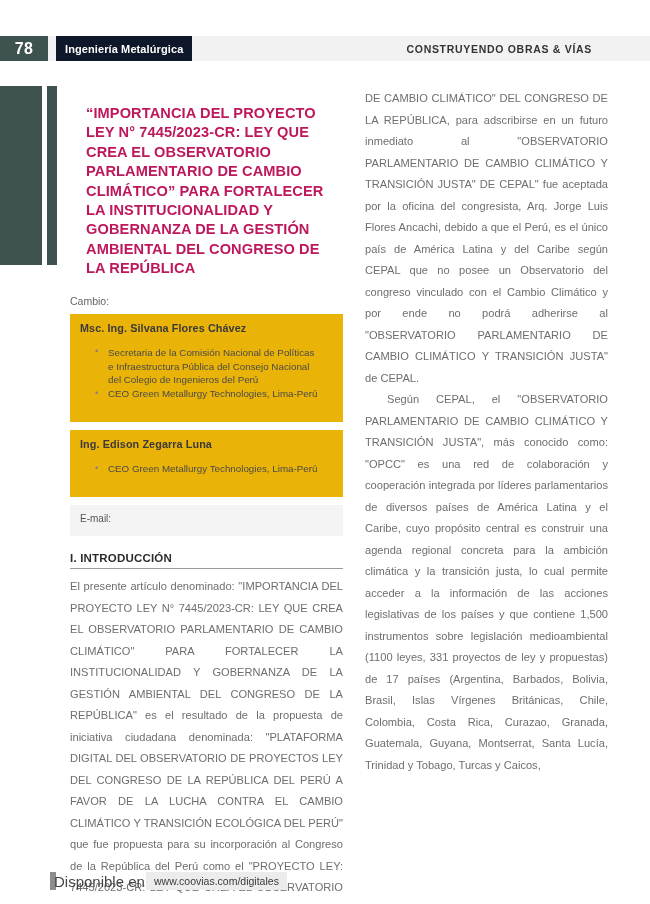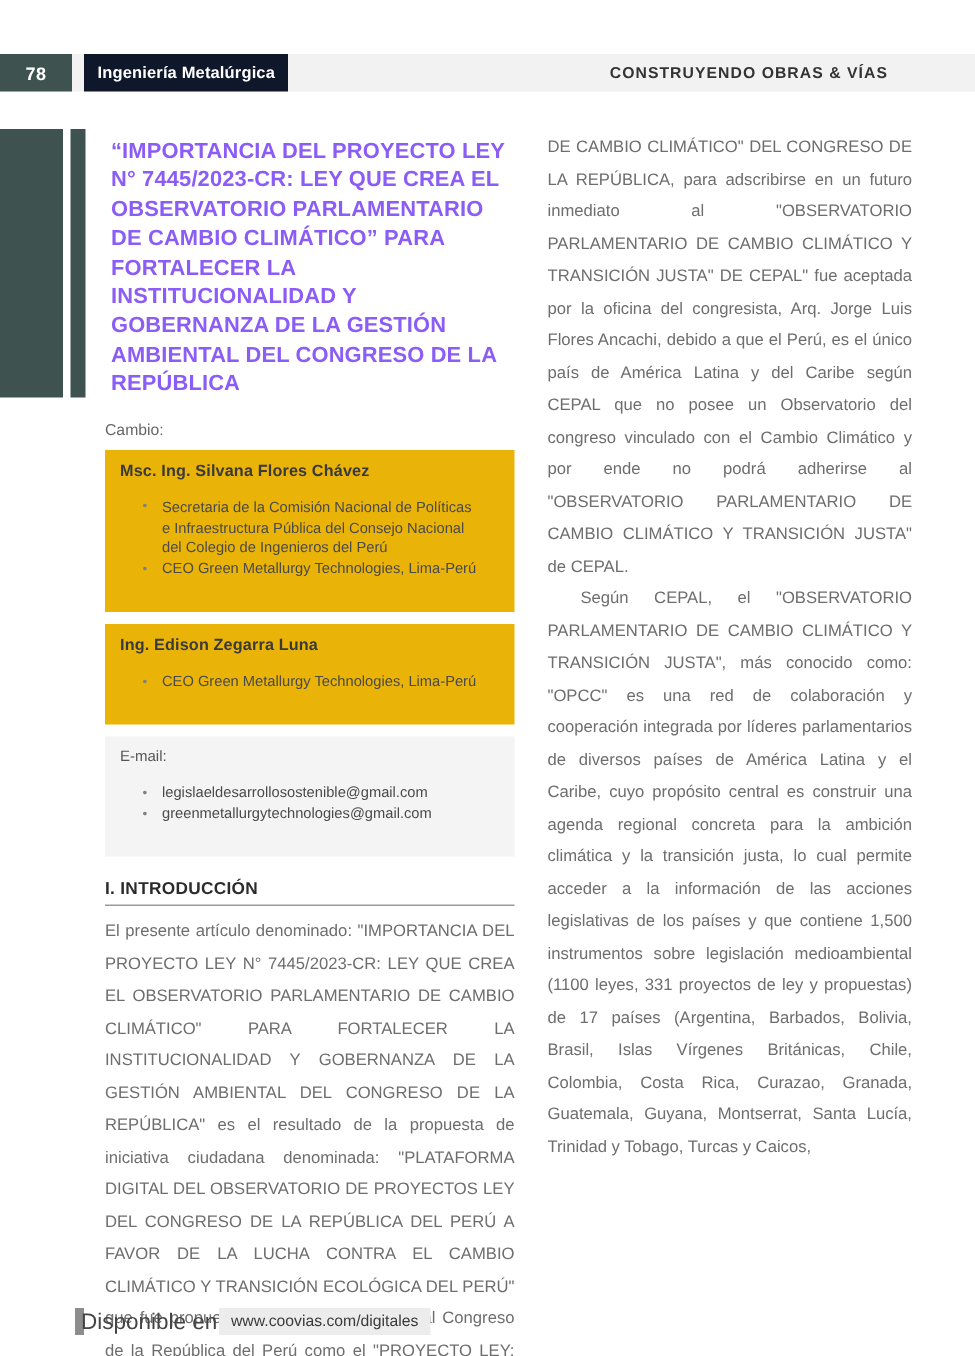--- a/index.html
+++ b/index.html
@@ -25,21 +25,21 @@
     background: #f2f2f2;
   }
   .page-number-box {
     position: absolute;
     left: 0;
     top: 0;
     width: 48px;
     height: 25px;
     background: #3e5350;
     color: #ffffff;
-    font-size: 12px;
+    font-size: 16px;
     font-weight: bold;
     display: flex;
     align-items: center;
     justify-content: center;
     letter-spacing: 0.3px;
   }
   .journal-box {
     position: absolute;
     left: 56px;
     top: 0;
@@ -93,22 +93,22 @@
   }
   .col-right {
     position: absolute;
     left: 365px;
     top: 88px;
     width: 243px;
   }
 
   
   .article-title {
-    margin: 4px;
-    color: #8b5cf6;
+    margin: 16px;
+    color: #be185d;
     font-size: 14.6px;
     font-weight: bold;
     line-height: 1.33;
     letter-spacing: 0.1px;
   }
 
   
   .author-label {
     margin-top: 14px;
     color: #666666;
@@ -249,24 +249,20 @@
 
   <div class="author-card">
     <div class="author-name">Ing. Edison Zegarra Luna</div>
     <ul class="author-list">
       <li>CEO Green Metallurgy Technologies, Lima-Perú</li>
     </ul>
   </div>
 
   <div class="email-card">
     <div class="email-label">E-mail:</div>
-    <ul class="author-list">
-      <li>legislaeldesarrollosostenible@gmail.com</li>
-      <li>greenmetallurgytechnologies@gmail.com</li>
-    </ul>
   </div>
 
   <div class="section-heading">I. INTRODUCCIÓN</div>
 
   <p class="body-par first">El presente artículo denominado: "IMPORTANCIA DEL PROYECTO LEY N° 7445/2023-CR: LEY QUE CREA EL OBSERVATORIO PARLAMENTARIO DE CAMBIO CLIMÁTICO" PARA FORTALECER LA INSTITUCIONALIDAD Y GOBERNANZA DE LA GESTIÓN AMBIENTAL DEL CONGRESO DE LA REPÚBLICA" es el resultado de la propuesta de iniciativa ciudadana denominada: "PLATAFORMA DIGITAL DEL OBSERVATORIO DE PROYECTOS LEY DEL CONGRESO DE LA REPÚBLICA DEL PERÚ A FAVOR DE LA LUCHA CONTRA EL CAMBIO CLIMÁTICO Y TRANSICIÓN ECOLÓGICA DEL PERÚ" que fue propuesta para su incorporación al Congreso de la República del Perú como el "PROYECTO LEY: 7445/2023-CR: LEY QUE CREA EL OBSERVATORIO PARLAMENTARIO</p>
 </div>
 
 <div class="col-right">
   <p class="body-par">DE CAMBIO CLIMÁTICO" DEL CONGRESO DE LA REPÚBLICA, para adscribirse en un futuro inmediato al "OBSERVATORIO PARLAMENTARIO DE CAMBIO CLIMÁTICO Y TRANSICIÓN JUSTA" DE CEPAL" fue aceptada por la oficina del congresista, Arq. Jorge Luis Flores Ancachi, debido a que el Perú, es el único país de América Latina y del Caribe según CEPAL que no posee un Observatorio del congreso vinculado con el Cambio Climático y por ende no podrá adherirse al "OBSERVATORIO PARLAMENTARIO DE CAMBIO CLIMÁTICO Y TRANSICIÓN JUSTA" de CEPAL.</p>
   <p class="body-par indent">Según CEPAL, el "OBSERVATORIO PARLAMENTARIO DE CAMBIO CLIMÁTICO Y TRANSICIÓN JUSTA", más conocido como: "OPCC" es una red de colaboración y cooperación integrada por líderes parlamentarios de diversos países de América Latina y el Caribe, cuyo propósito central es construir una agenda regional concreta para la ambición climática y la transición justa, lo cual permite acceder a la información de las acciones legislativas de los países y que contiene 1,500 instrumentos sobre legislación medioambiental (1100 leyes, 331 proyectos de ley y propuestas) de 17 países (Argentina, Barbados, Bolivia, Brasil, Islas Vírgenes Británicas, Chile, Colombia, Costa Rica, Curazao, Granada, Guatemala, Guyana, Montserrat, Santa Lucía, Trinidad y Tobago, Turcas y Caicos,</p>

